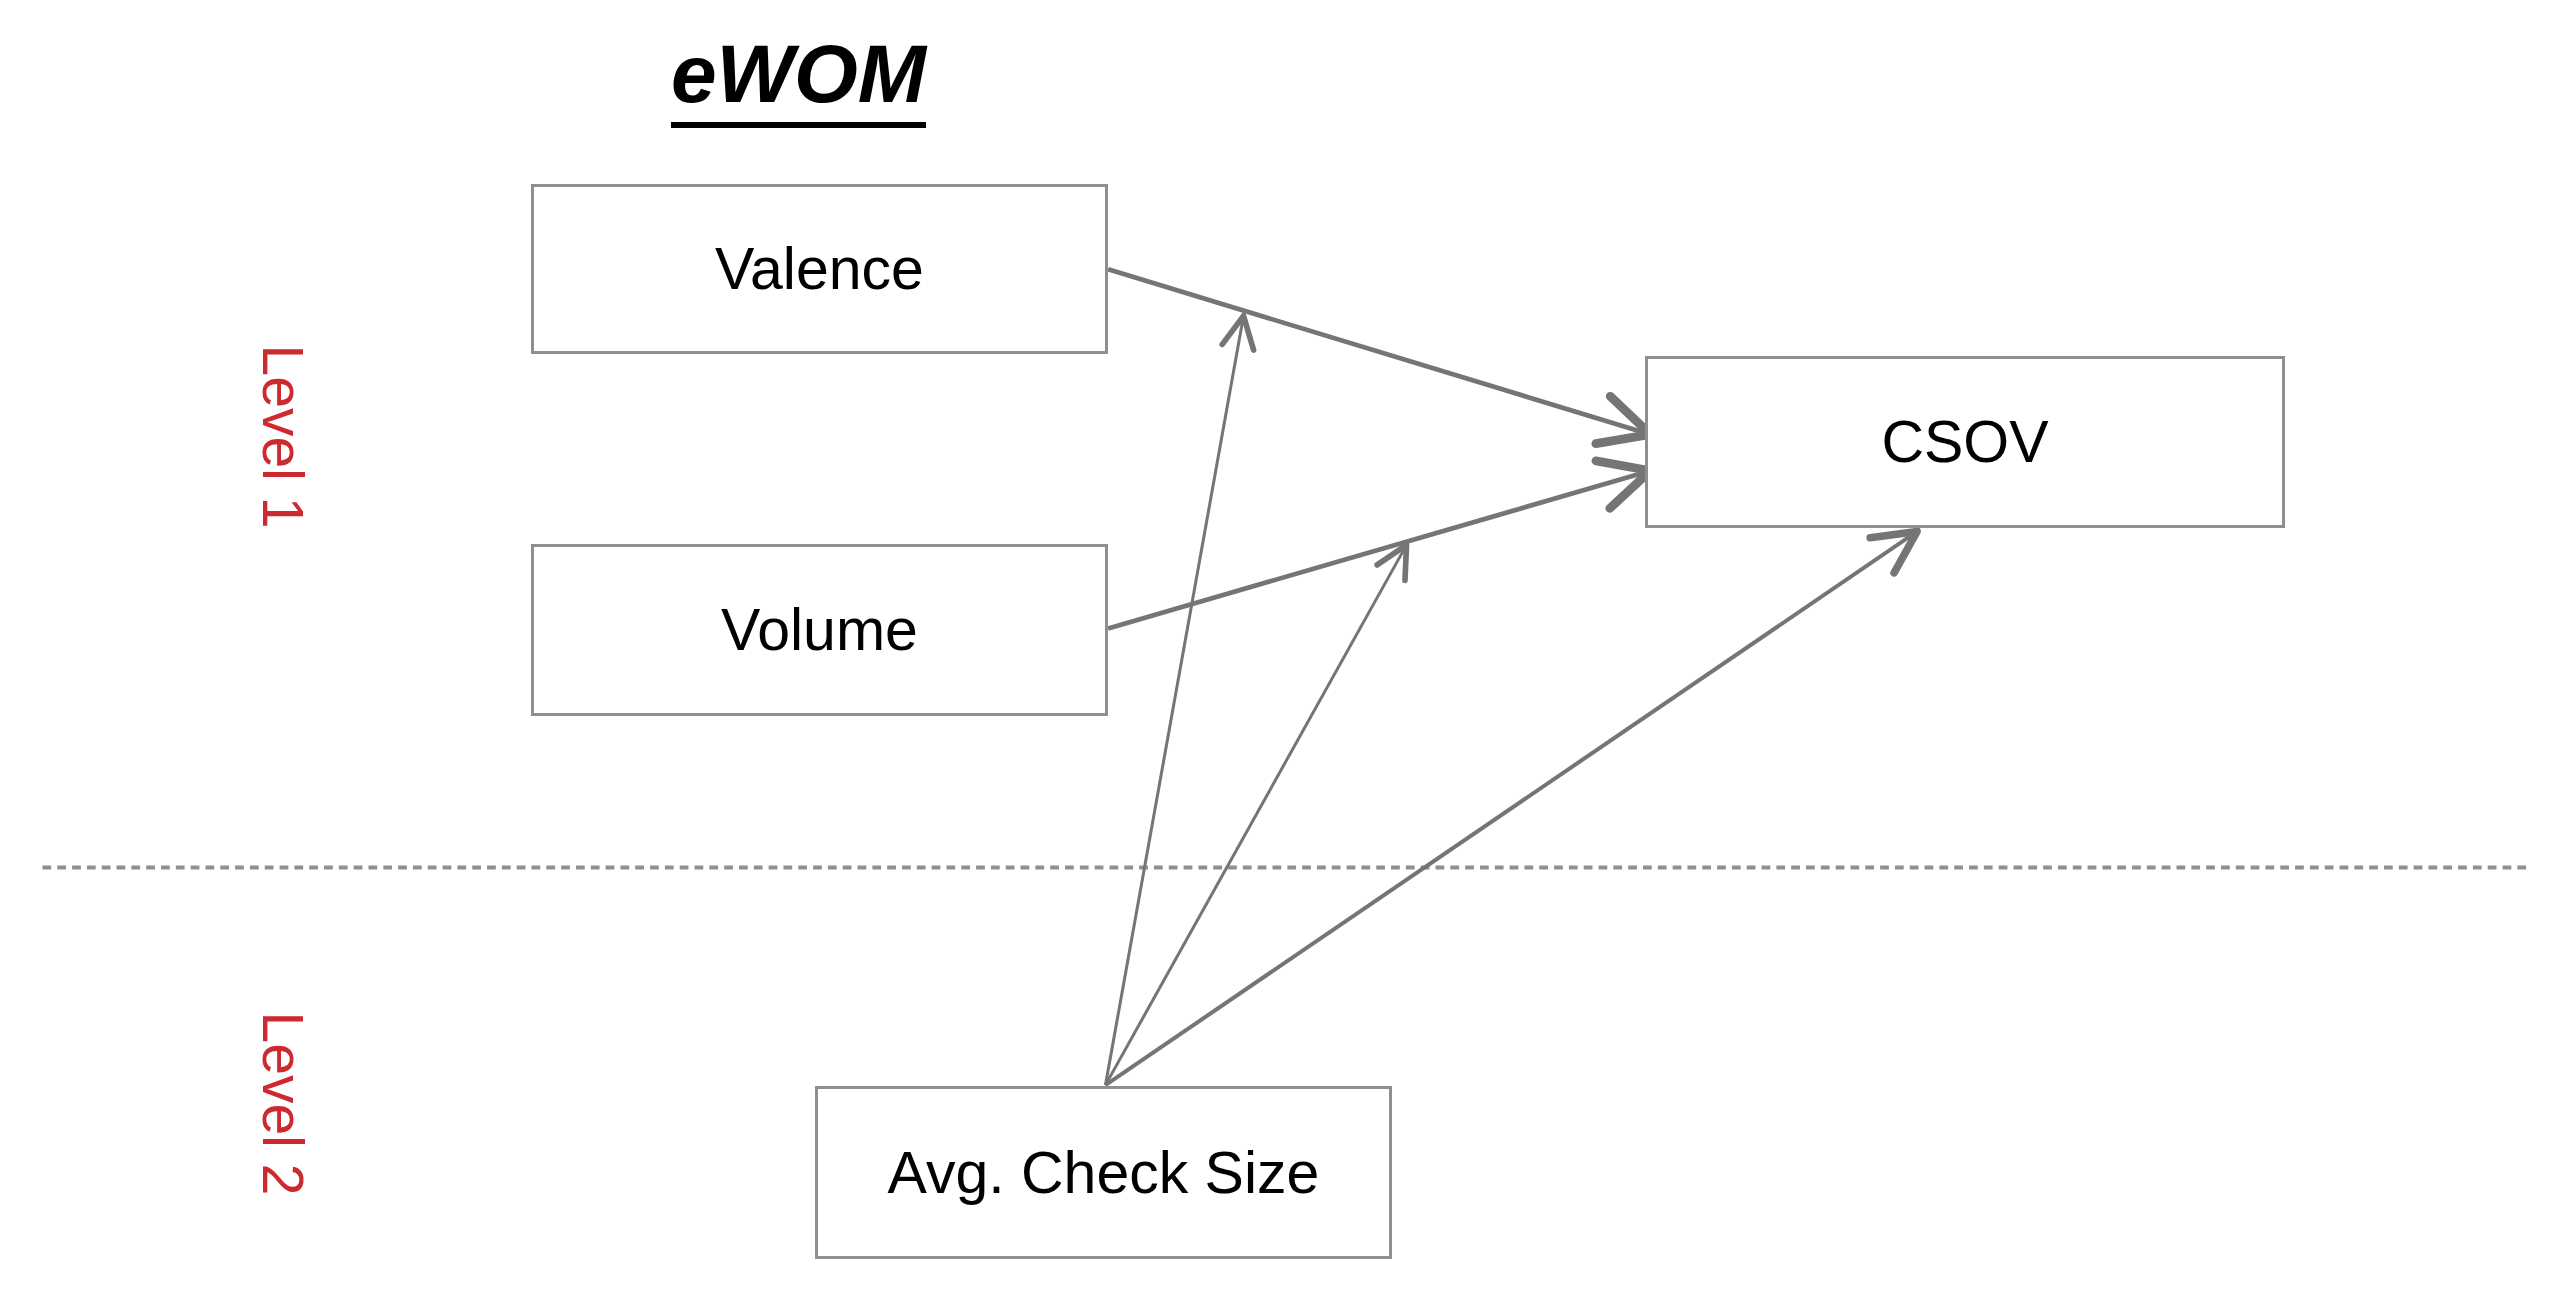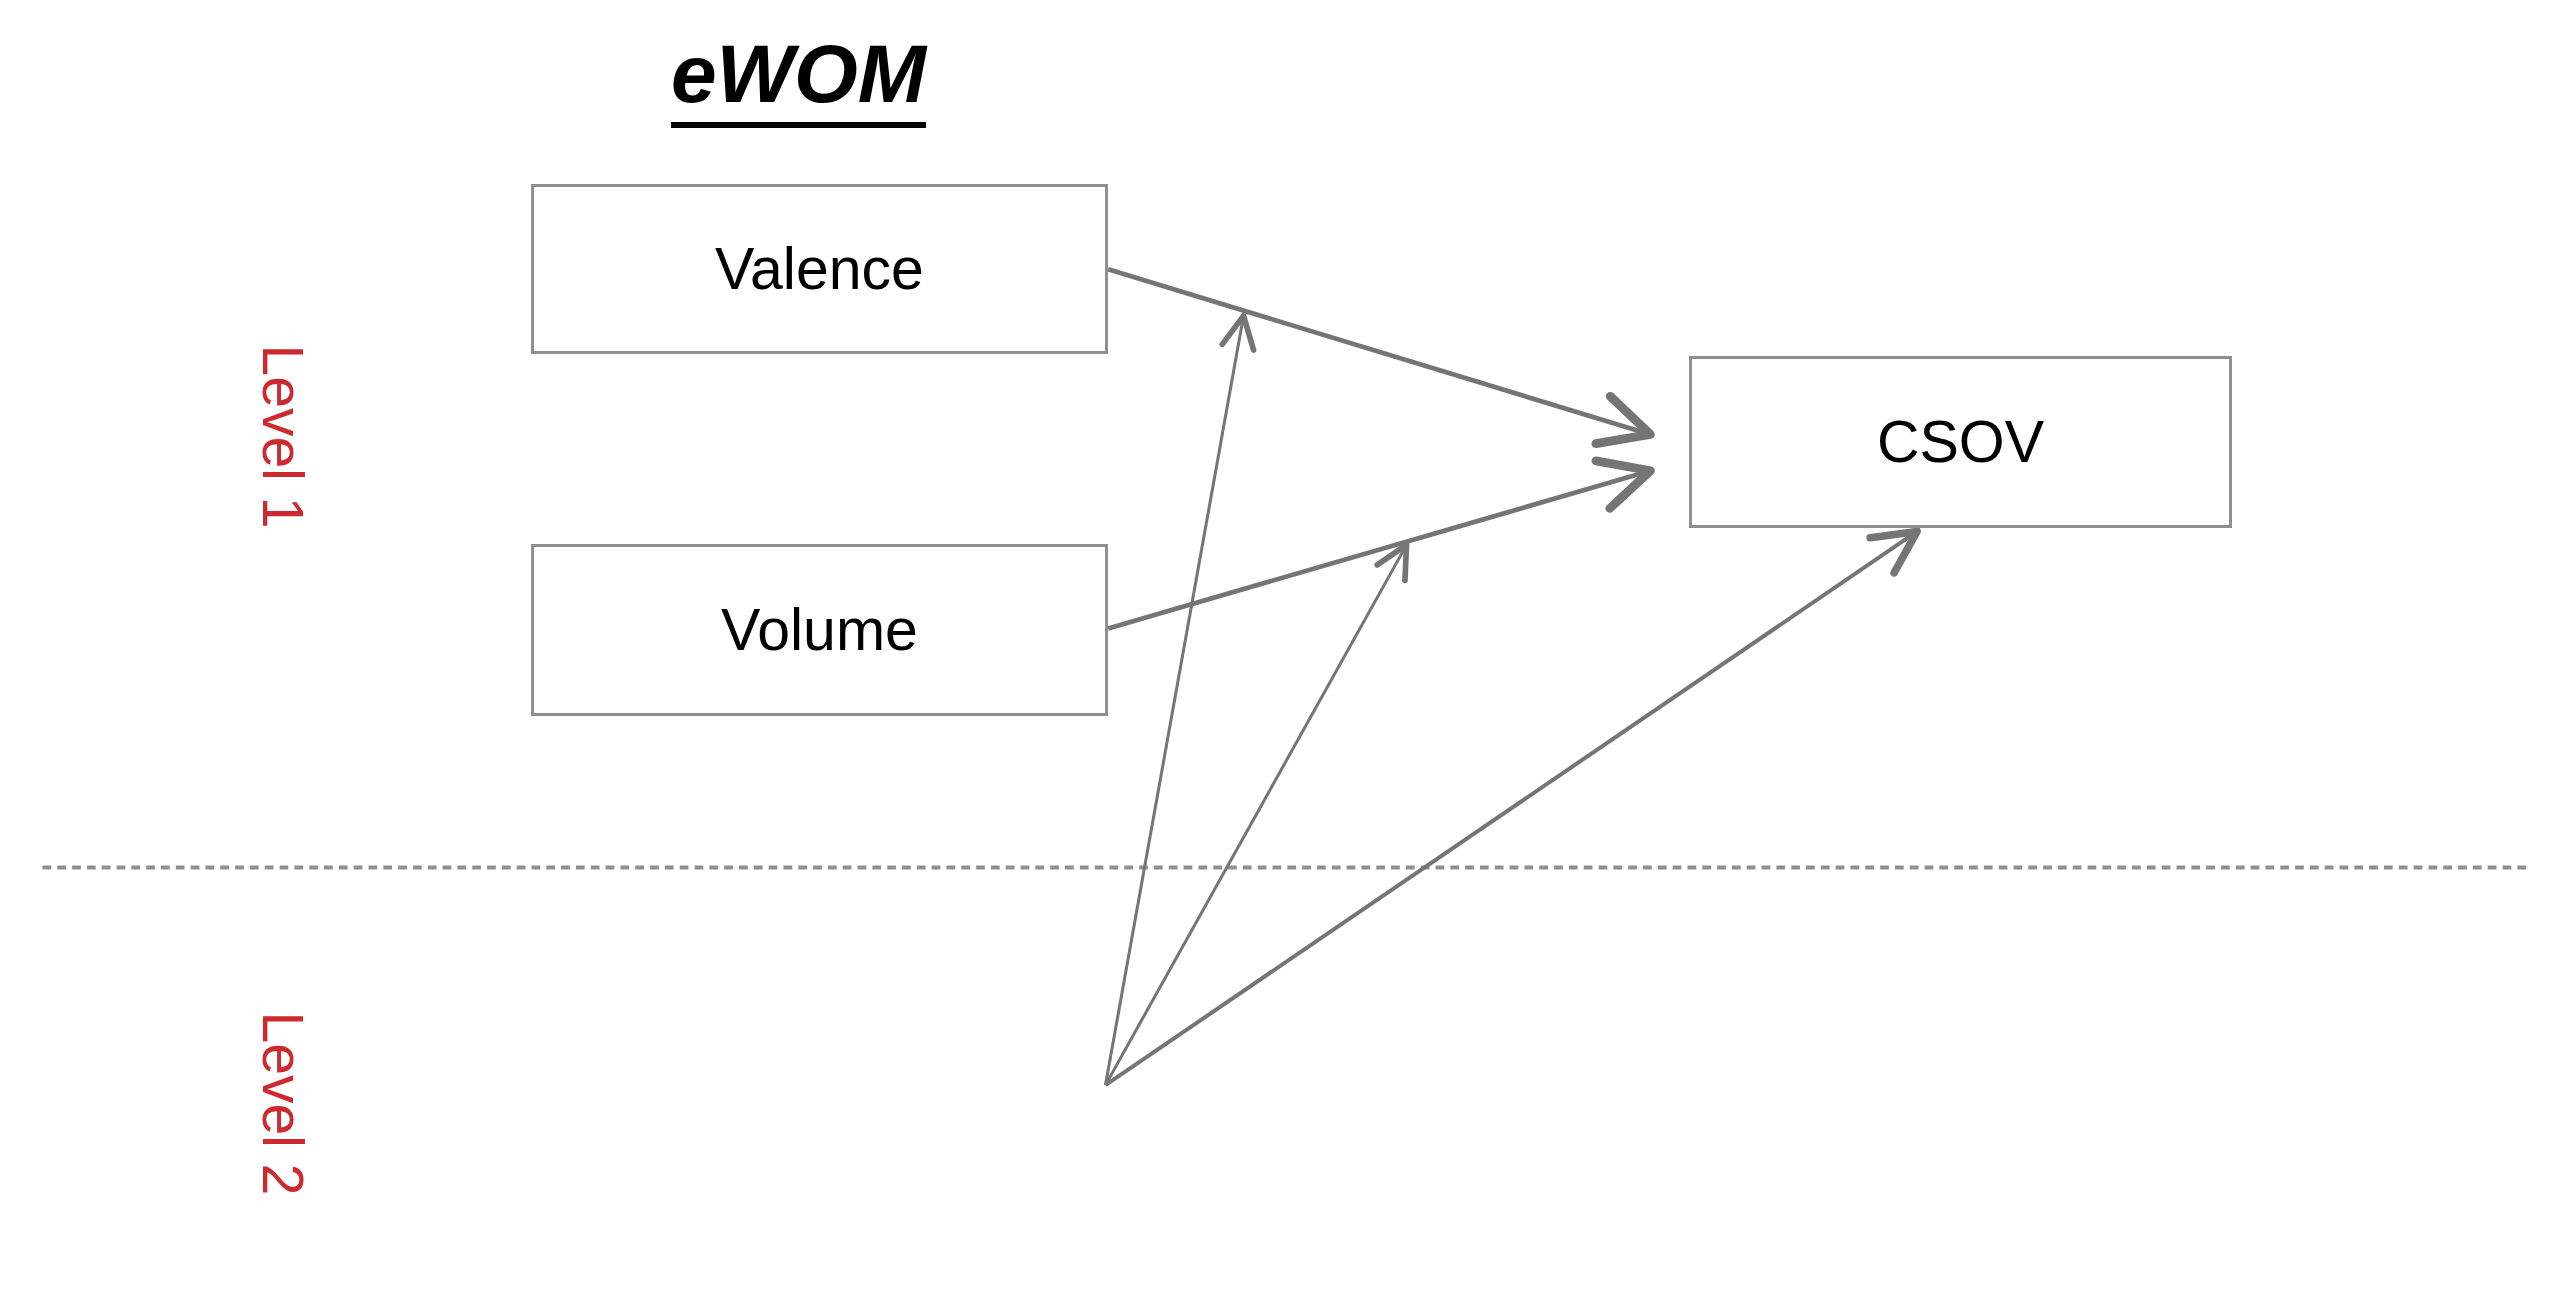--- a/index.html
+++ b/index.html
@@ -65,21 +65,21 @@
     background: #ffffff;
     display: flex;
     align-items: center;
     justify-content: center;
     font-size: 59px;
     color: #000000;
     white-space: nowrap;
   }
   .node-valence { left: 531px;  top: 176px;  width: 577px; height: 170px; }
   .node-volume  { left: 531px;  top: 536px;  width: 577px; height: 172px; }
-  .node-csov    { left: 1689px; top: 348px;  width: 543px; height: 172px; }
+  .node-csov    { left: 1645px; top: 348px;  width: 640px; height: 172px; }
   .node-avg     { left: 815px; top: 1078px; width: 577px; height: 173px; }
 </style>
 </head>
 <body>
 
 <div class="canvas">
 
   <svg class="edges-layer" viewBox="0 0 3824 1915" xmlns="http://www.w3.org/2000/svg">
     <defs>
       <marker id="openArrow" viewBox="0 0 12 12" refX="10.5" refY="6" markerWidth="14" markerHeight="14" orient="auto" markerUnits="strokeWidth">
@@ -114,15 +114,18 @@
   </div>
 
   <div class="node node-volume">
     <span>Volume</span>
   </div>
 
   <div class="node node-csov">
     <span>CSOV</span>
   </div>
 
+  <div class="node node-avg">
+    <span>Avg. Check Size</span>
+  </div>
 
 </div>
 
 
 </body></html>

